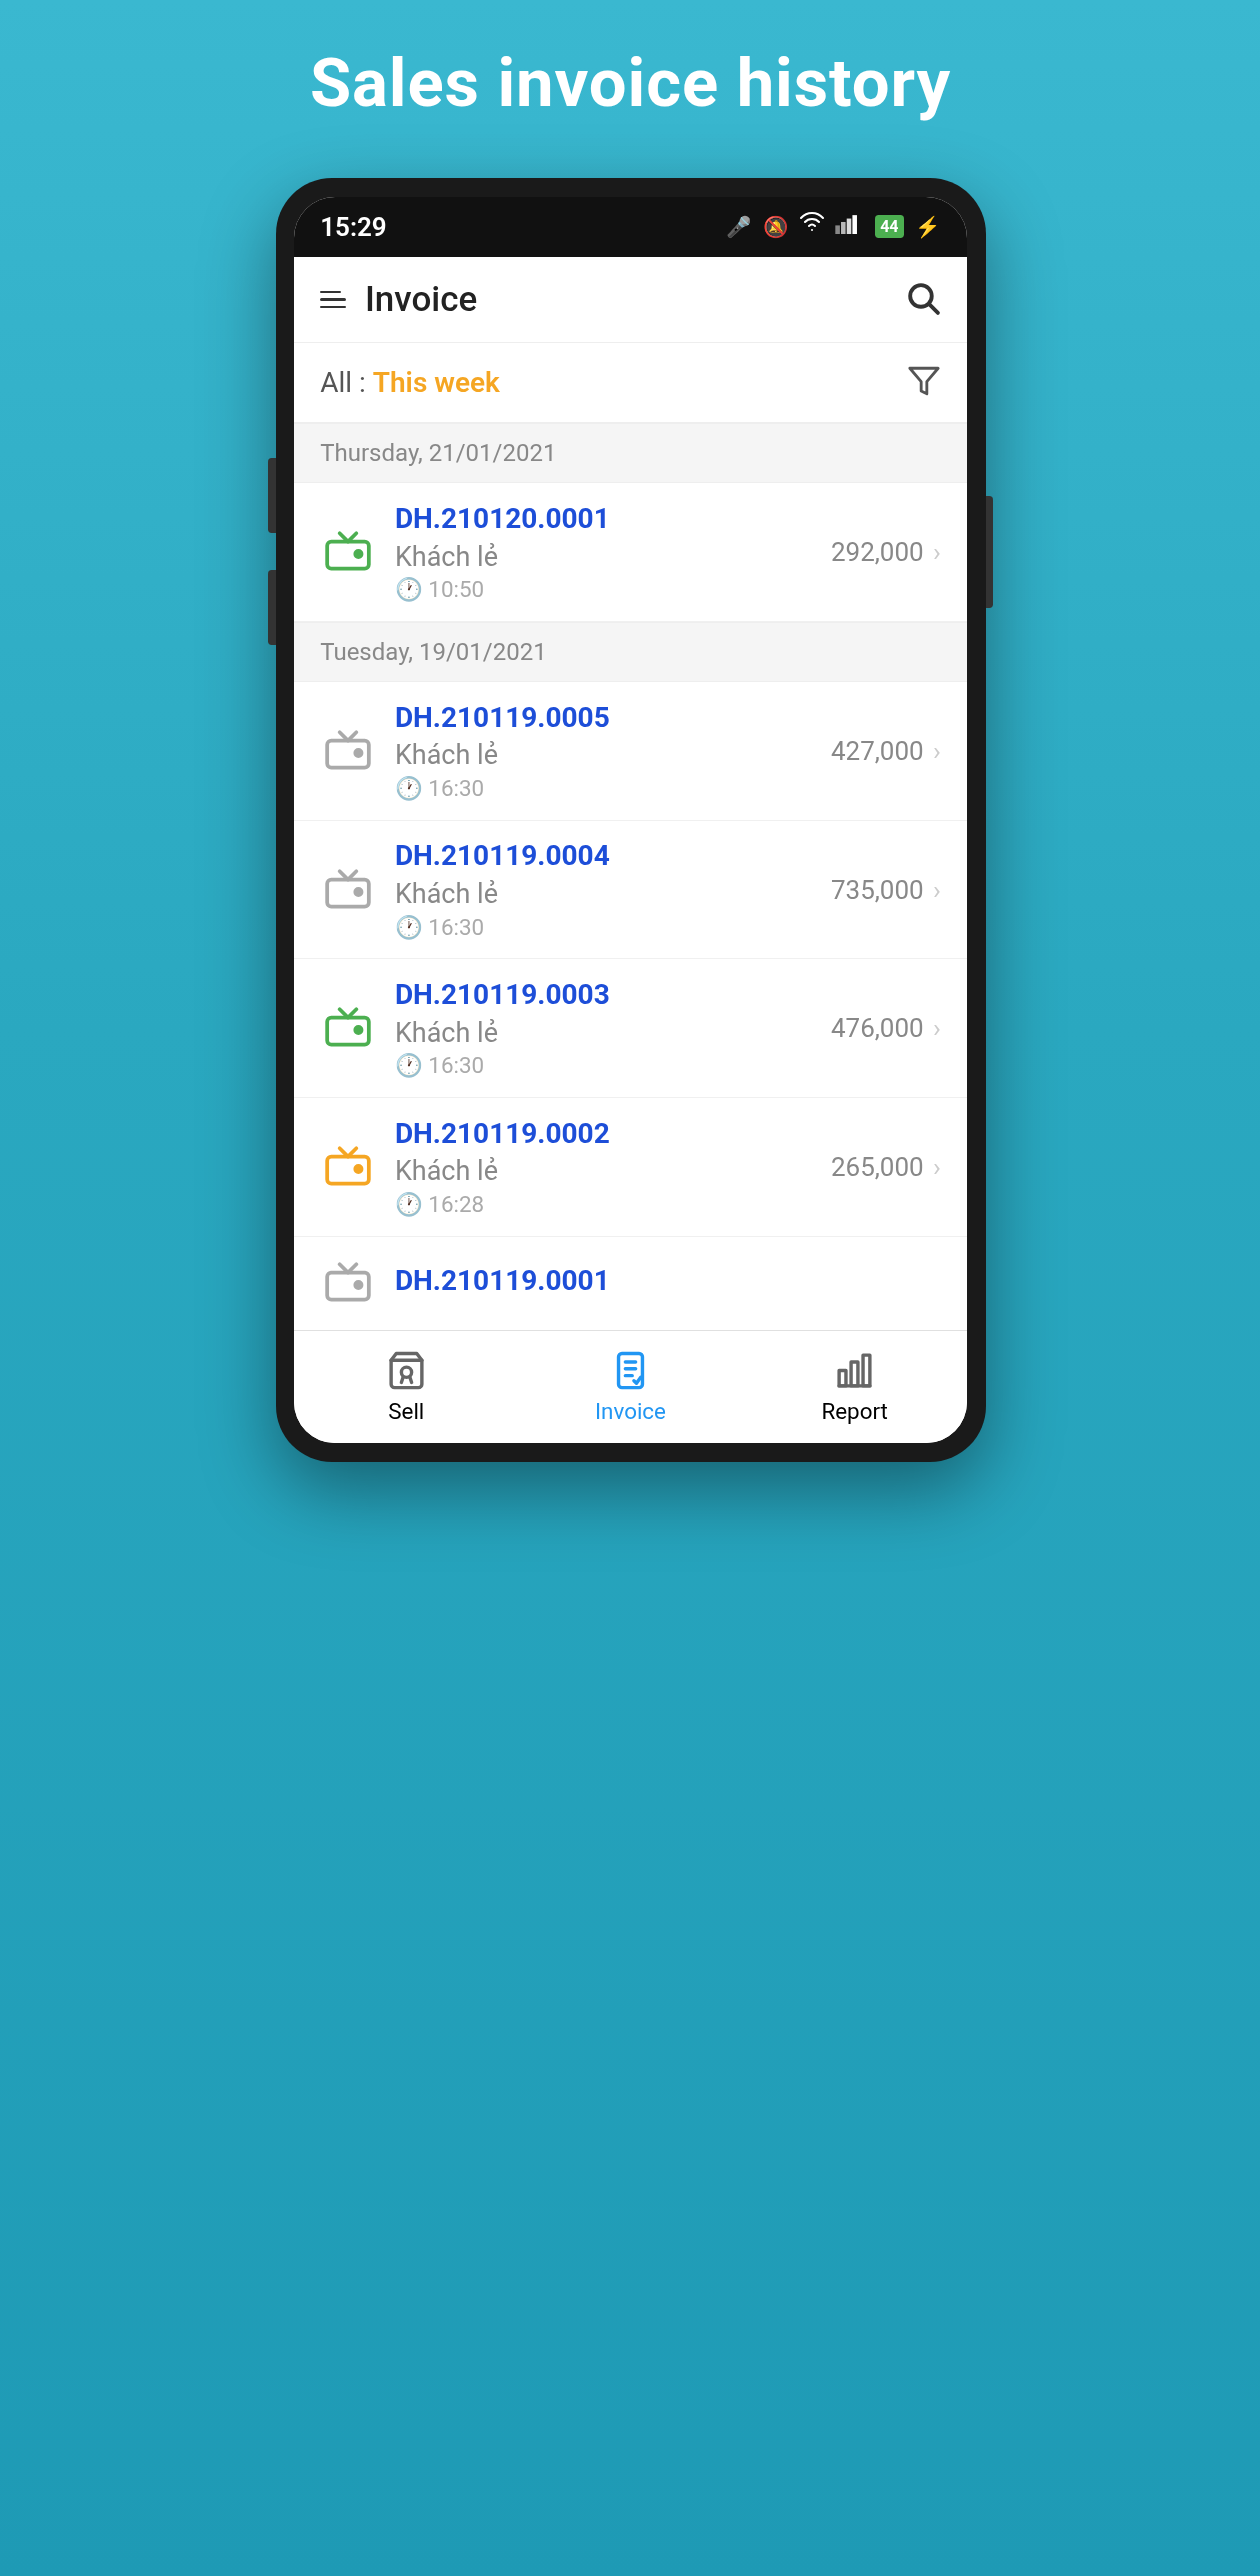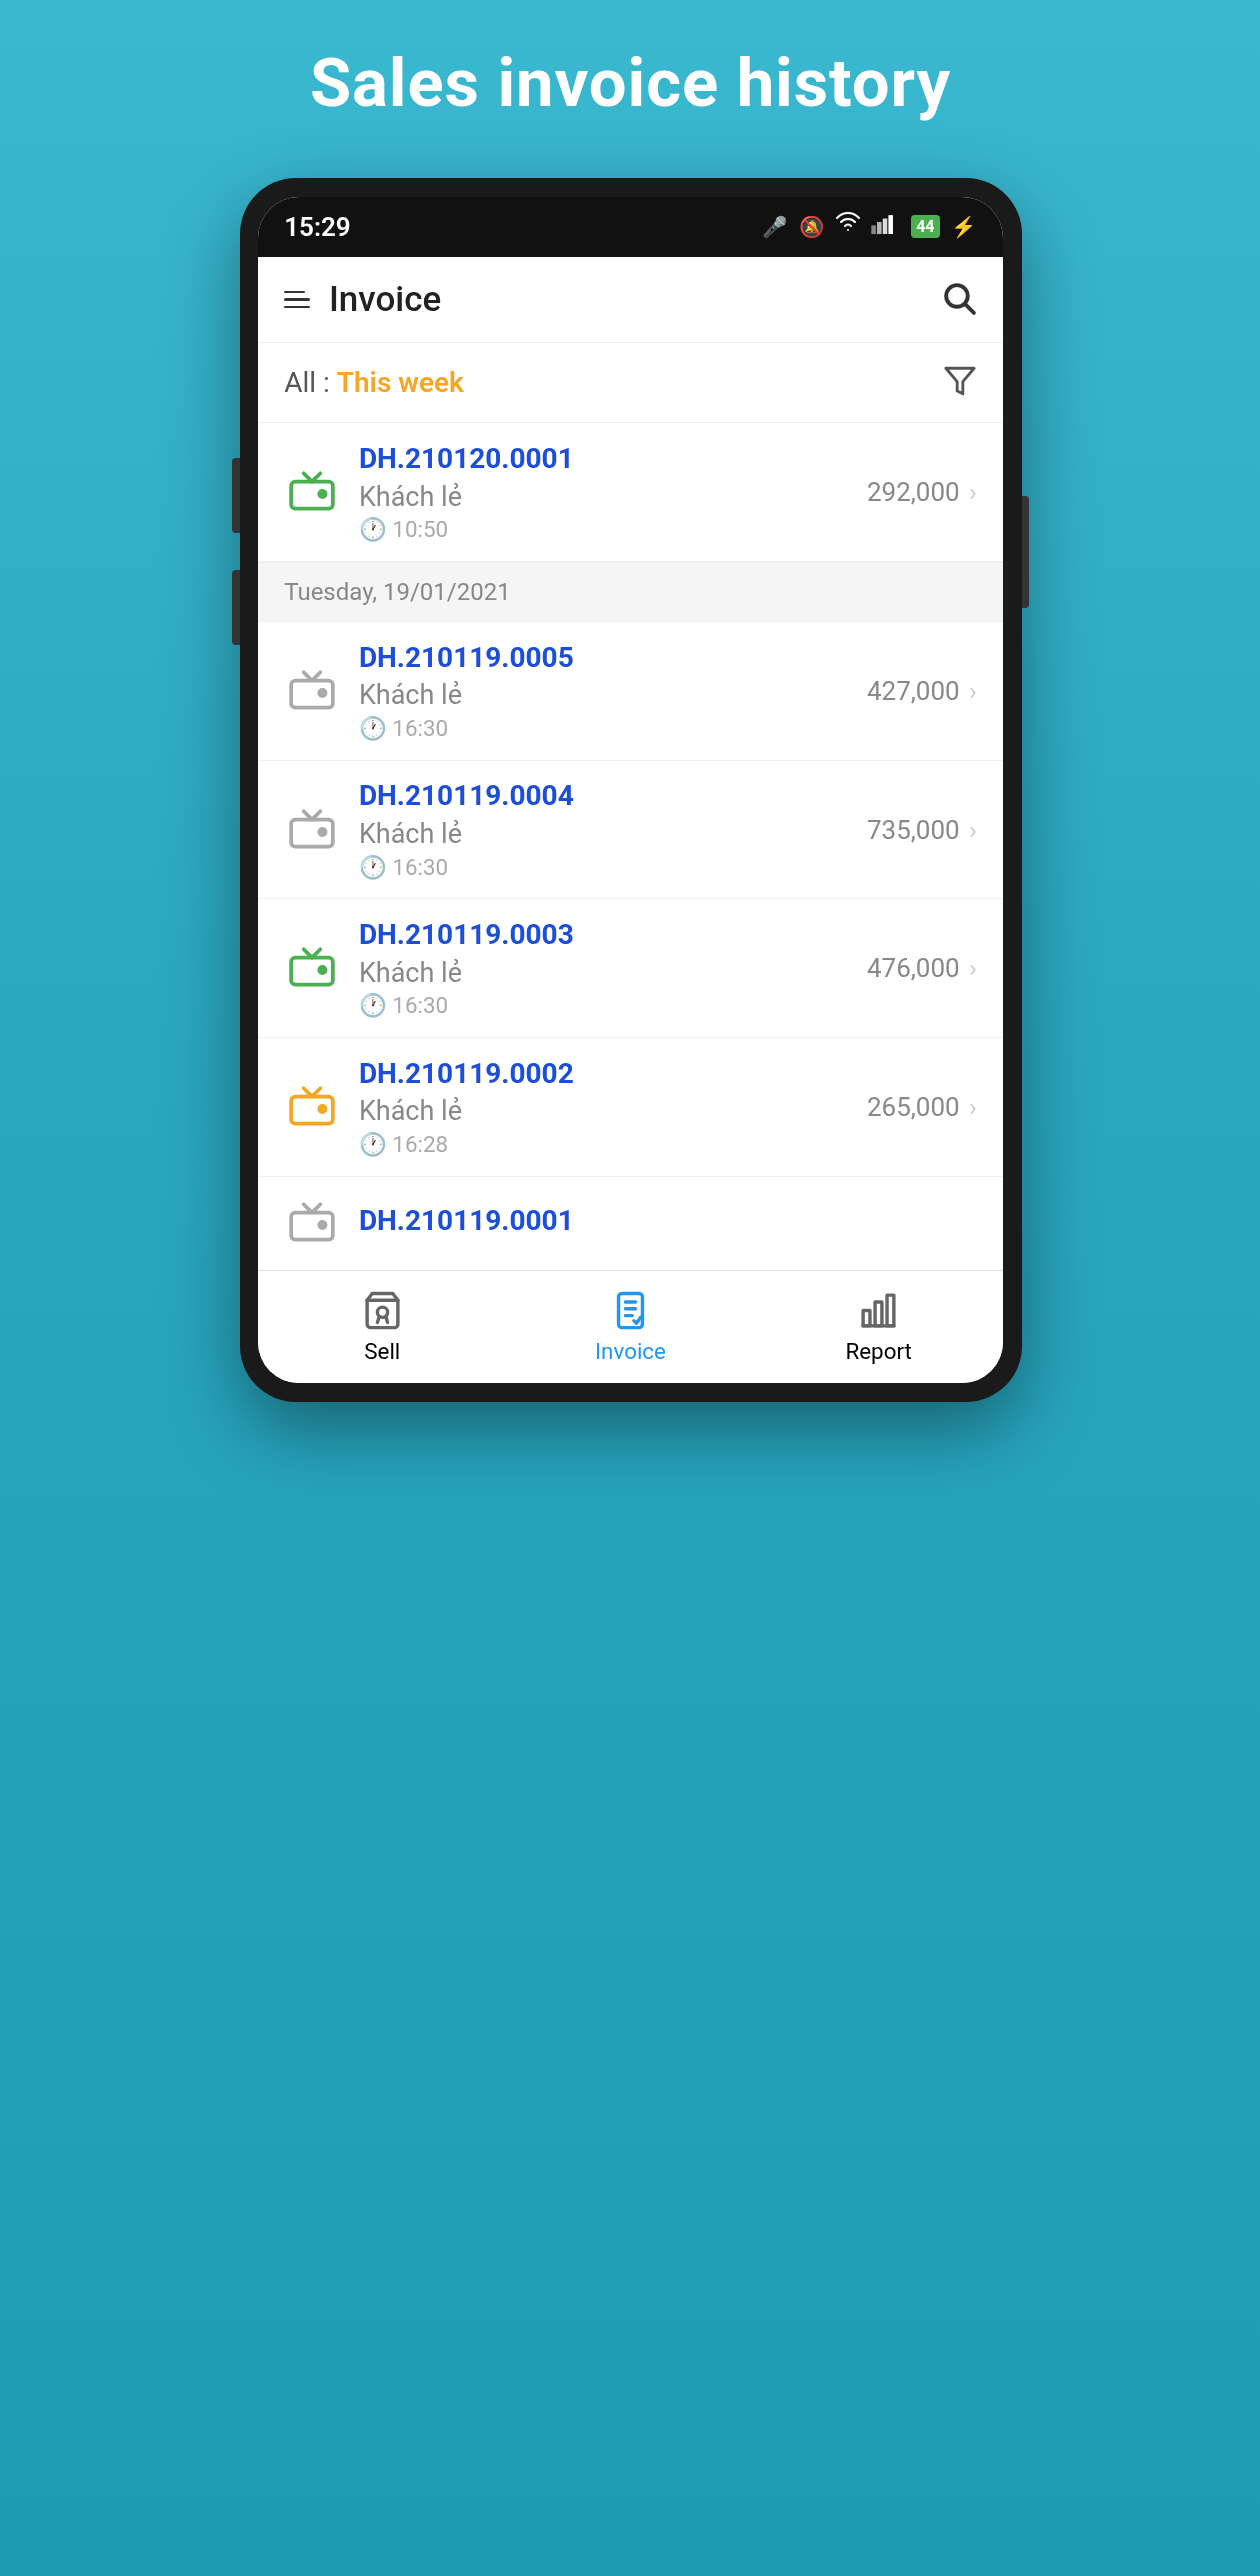--- a/index.html
+++ b/index.html
@@ -21,21 +21,21 @@
     }
 
     .page-header h1 {
       color: white;
       font-size: 67px;
       font-weight: 700;
       letter-spacing: 0.9px;
     }
 
     .phone-container {
-      width: 782px;
+      width: 710px;
       background: #1a1a1a;
       border-radius: 56px;
       padding: 18.7px;
       box-shadow: 0 28px 75px rgba(0,0,0,0.4);
       position: relative;
     }
 
     .phone-inner {
       background: white;
       border-radius: 41px;
@@ -352,20 +352,23 @@
       </div>
       <div class="filter-icon">
         <svg viewBox="0 0 24 24" fill="none" stroke="#555" stroke-width="2" stroke-linecap="round" stroke-linejoin="round">
           <polygon points="22 3 2 3 10 12.46 10 19 14 21 14 12.46 22 3"></polygon>
         </svg>
       </div>
     </div>
 
     <div>
 
+      <div class="date-group-header">
+        <span>Thursday, 21/01/2021</span>
+      </div>
 
       <div class="invoice-item">
         <div class="invoice-icon">
           <svg viewBox="0 0 24 24" fill="none" stroke="#4CAF50" stroke-width="1.8" stroke-linecap="round" stroke-linejoin="round">
             <path d="M20 7H4a2 2 0 00-2 2v9a2 2 0 002 2h16a2 2 0 002-2V9a2 2 0 00-2-2z"></path>
             <path d="M16 3l-4 4-4-4"></path>
             <circle cx="17" cy="13" r="1.5" fill="#4CAF50"></circle>
           </svg>
         </div>
         <div class="invoice-details">

